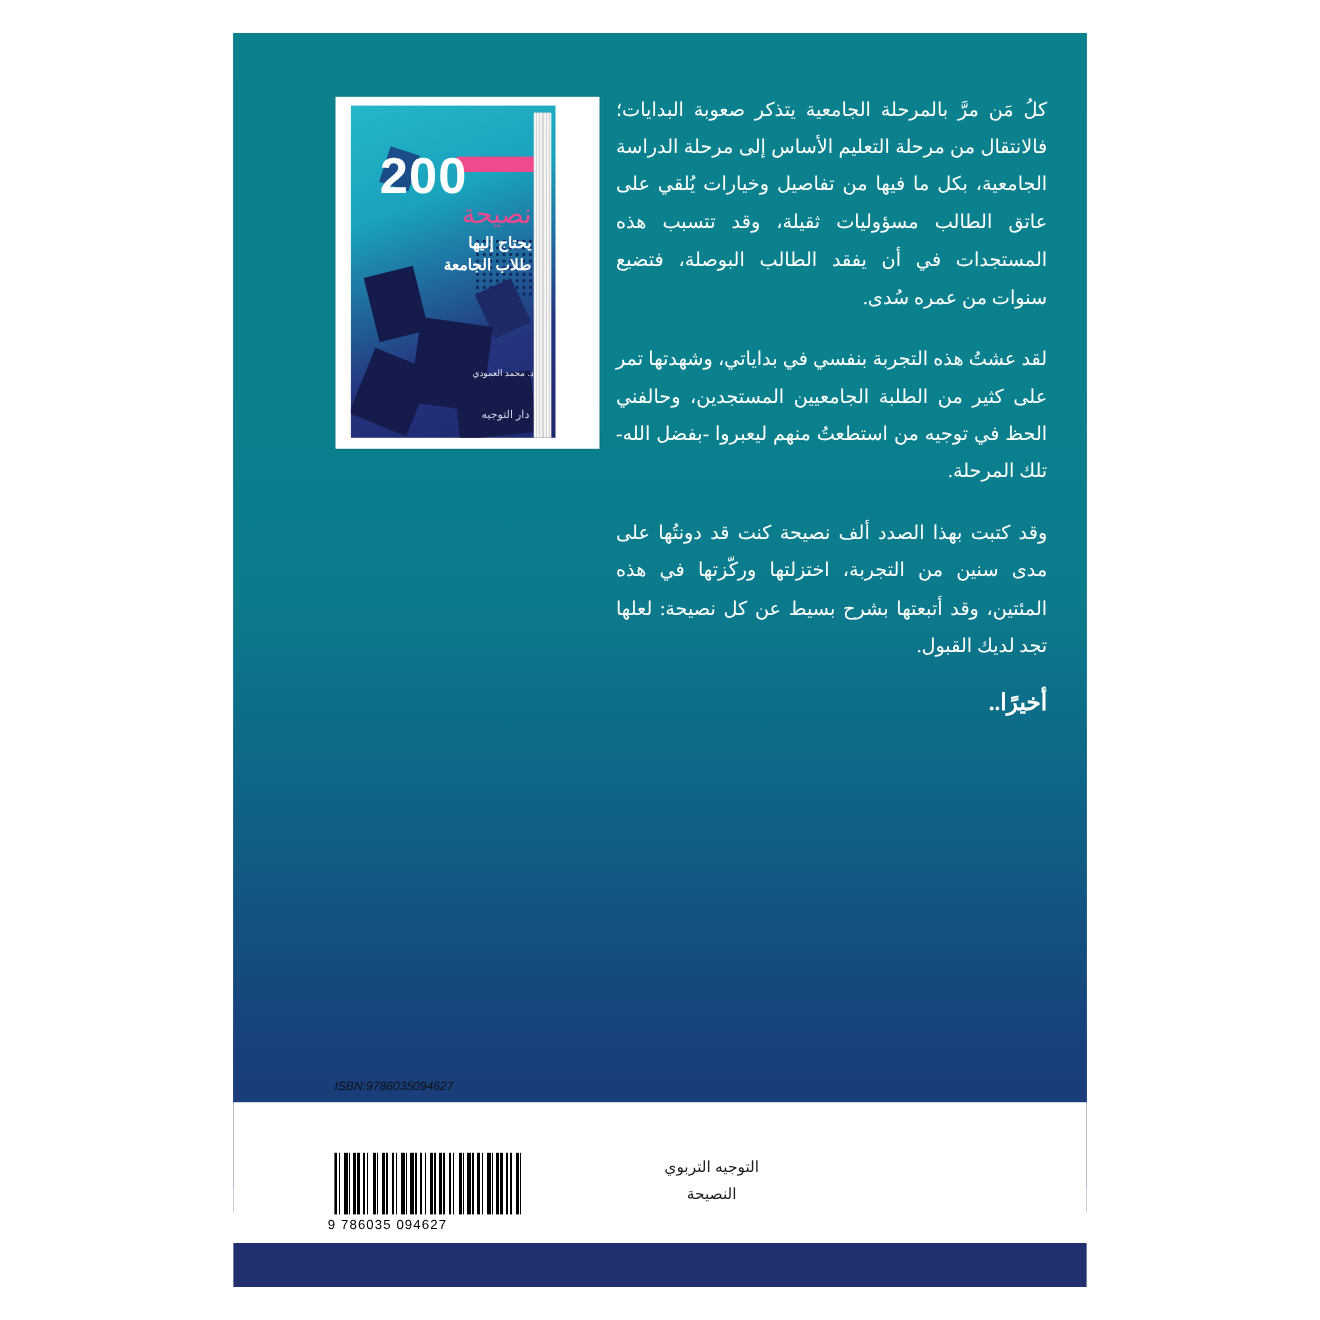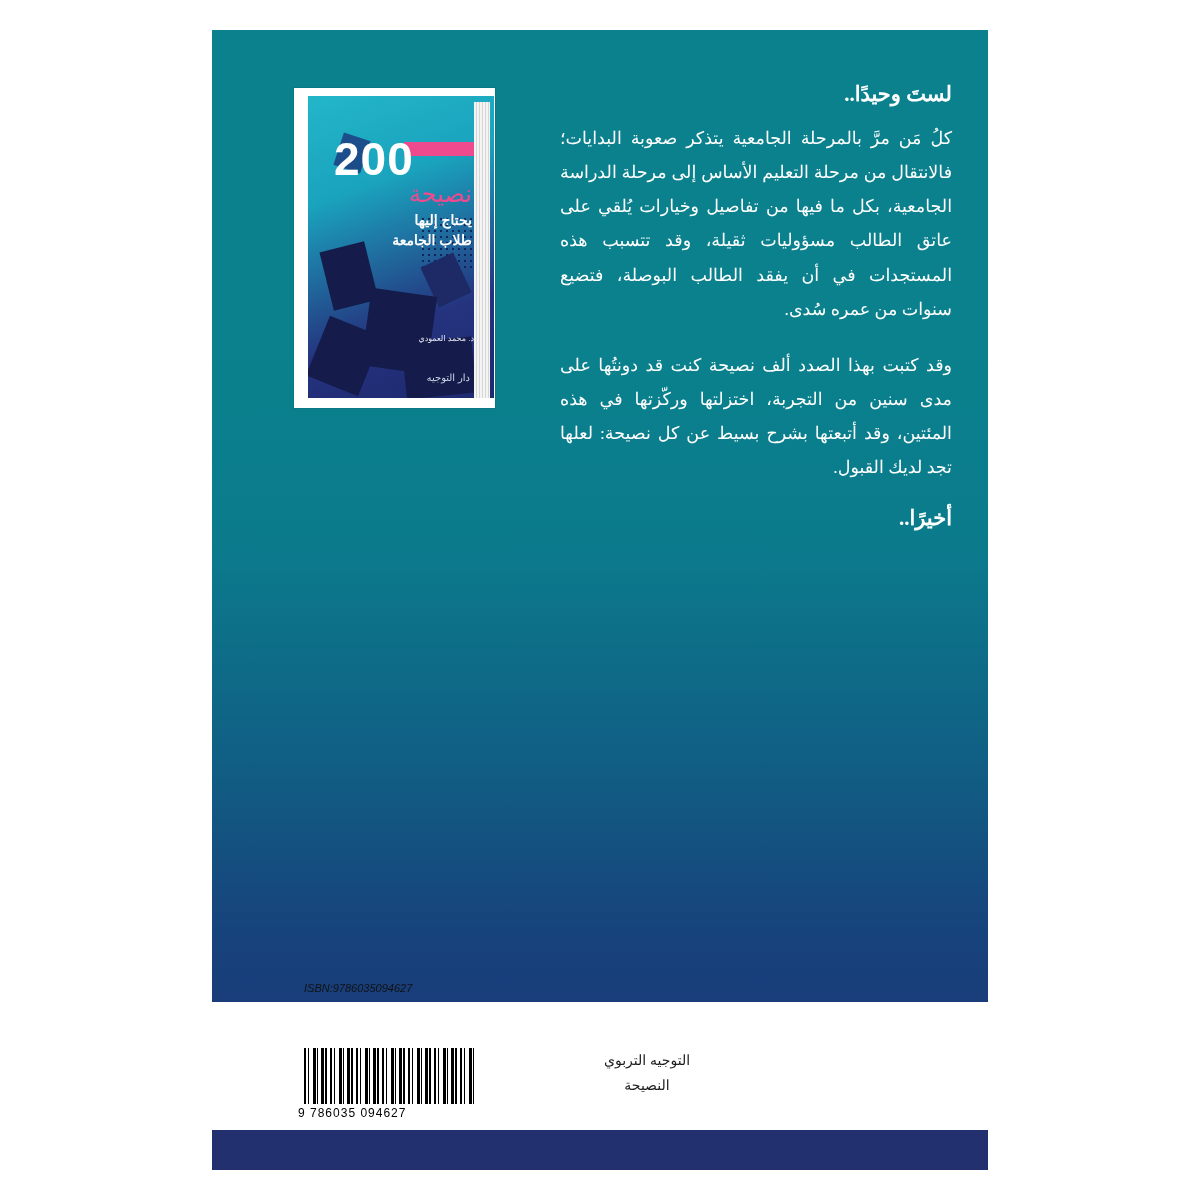--- a/index.html
+++ b/index.html
@@ -44,23 +44,23 @@
     left: 0;
     top: 1100px;
     width: 100%;
     height: 40px;
     background: #23306f;
   }
 
   
   .thumb {
     position: absolute;
-    left: 82px;
+    left: 93px;
     top: 58px;
-    width: 201px;
+    width: 240px;
     height: 320px;
     background: #ffffff;
     box-shadow: 0 0 0 1px rgba(0,0,0,0.05);
   }
   .thumb-inner {
     position: absolute;
     left: 14px;
     top: 8px;
     width: 186px;
     height: 302px;
@@ -327,22 +327,22 @@
       <div class="thumb-nasiha">نصيحة</div>
       <div class="thumb-line2">يحتاج إليها</div>
       <div class="thumb-line3">طلاب الجامعة</div>
       <div class="thumb-author">د. محمد العمودي</div>
       <div class="thumb-pub">دار التوجيه</div>
       <div class="thumb-pages"></div>
     </div>
   </div>
 
   <div class="blurb">
-    <h2>لستَ وحيدًا..</h2>
     <p>كلُ مَن مرَّ بالمرحلة الجامعية يتذكر صعوبة البدايات؛ فالانتقال من مرحلة التعليم الأساس إلى مرحلة الدراسة الجامعية، بكل ما فيها من تفاصيل وخيارات يُلقي على عاتق الطالب مسؤوليات ثقيلة، وقد تتسبب هذه المستجدات في أن يفقد الطالب البوصلة، فتضيع سنوات من عمره سُدى.</p>
+    <p>لقد عشتُ هذه التجربة بنفسي في بداياتي، وشهدتها تمر على كثير من الطلبة الجامعيين المستجدين، وحالفني الحظ في توجيه من استطعتُ منهم ليعبروا -بفضل الله- تلك المرحلة.</p>
     <p>وقد كتبت بهذا الصدد ألف نصيحة كنت قد دونتُها على مدى سنين من التجربة، اختزلتها وركّزتها في هذه المئتين، وقد أتبعتها بشرح بسيط عن كل نصيحة: لعلها تجد لديك القبول.</p>
     <h2 class="second">أخيرًا..</h2>
   </div>
 
   <div class="isbn-label">ISBN:9786035094627</div>
   <div class="barcode"></div>
   <div class="barcode-digits">9  786035  094627</div>
 
   <div class="categories">
     <div>التوجيه التربوي</div>

